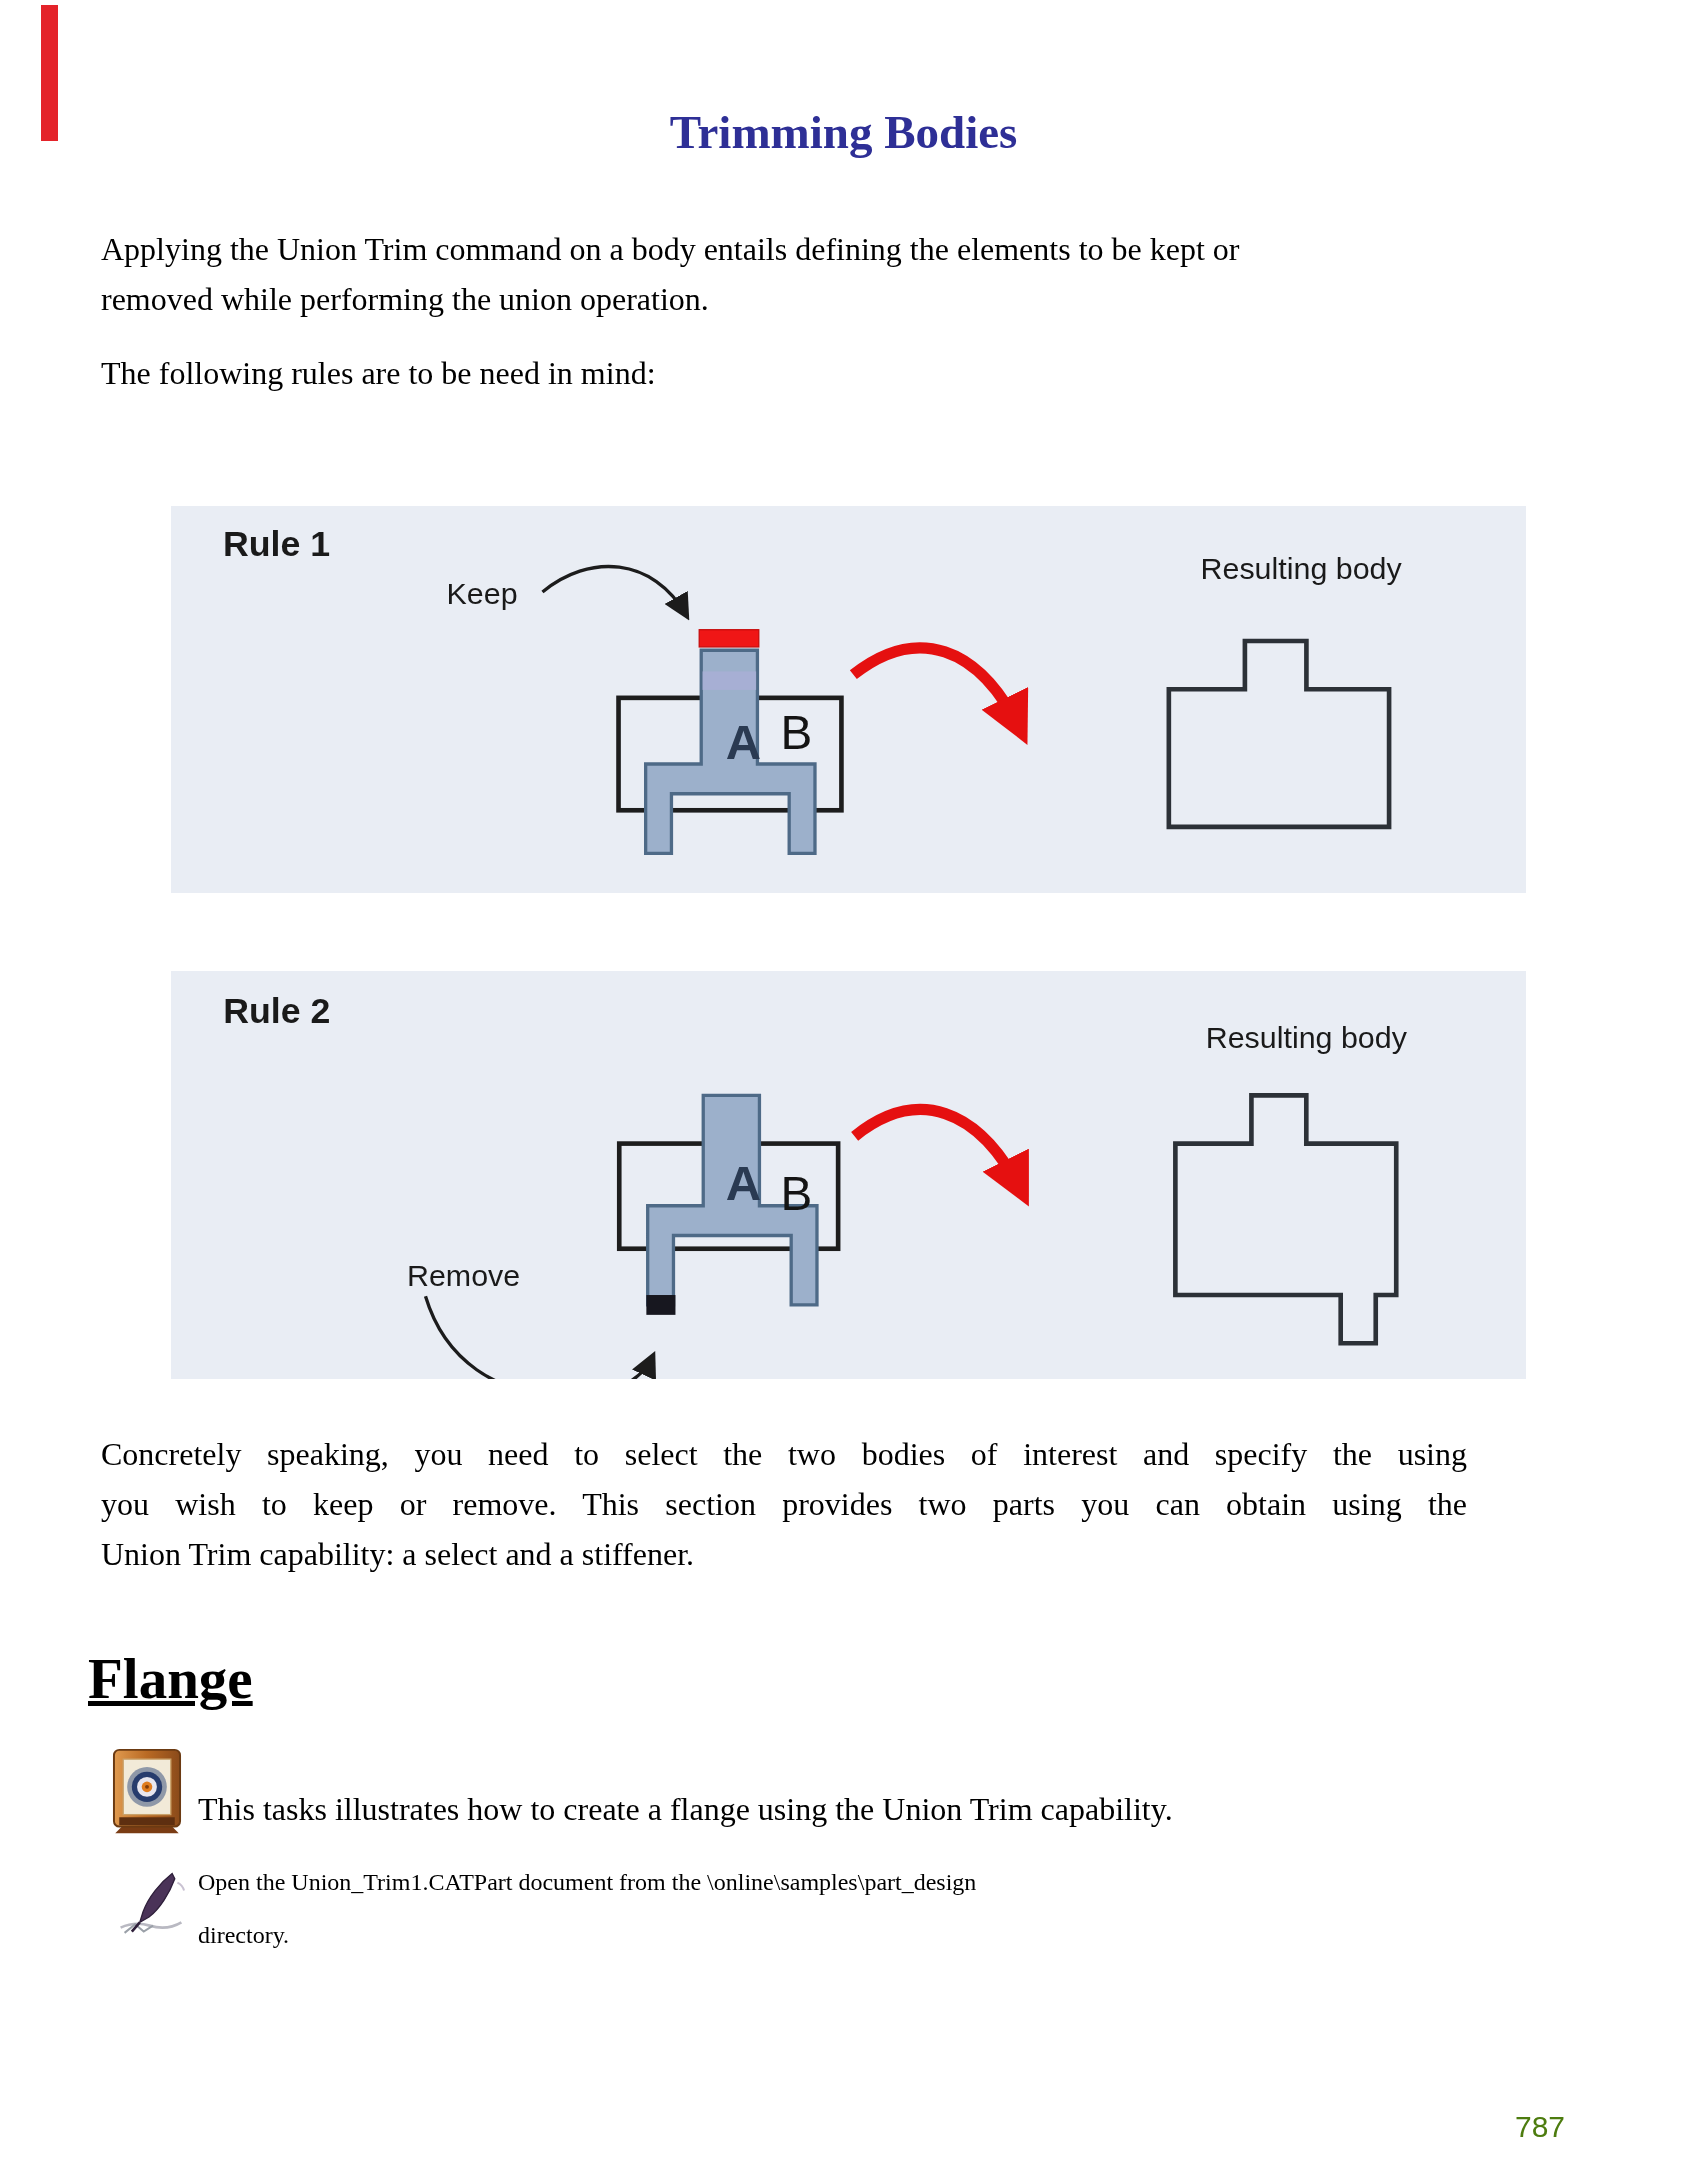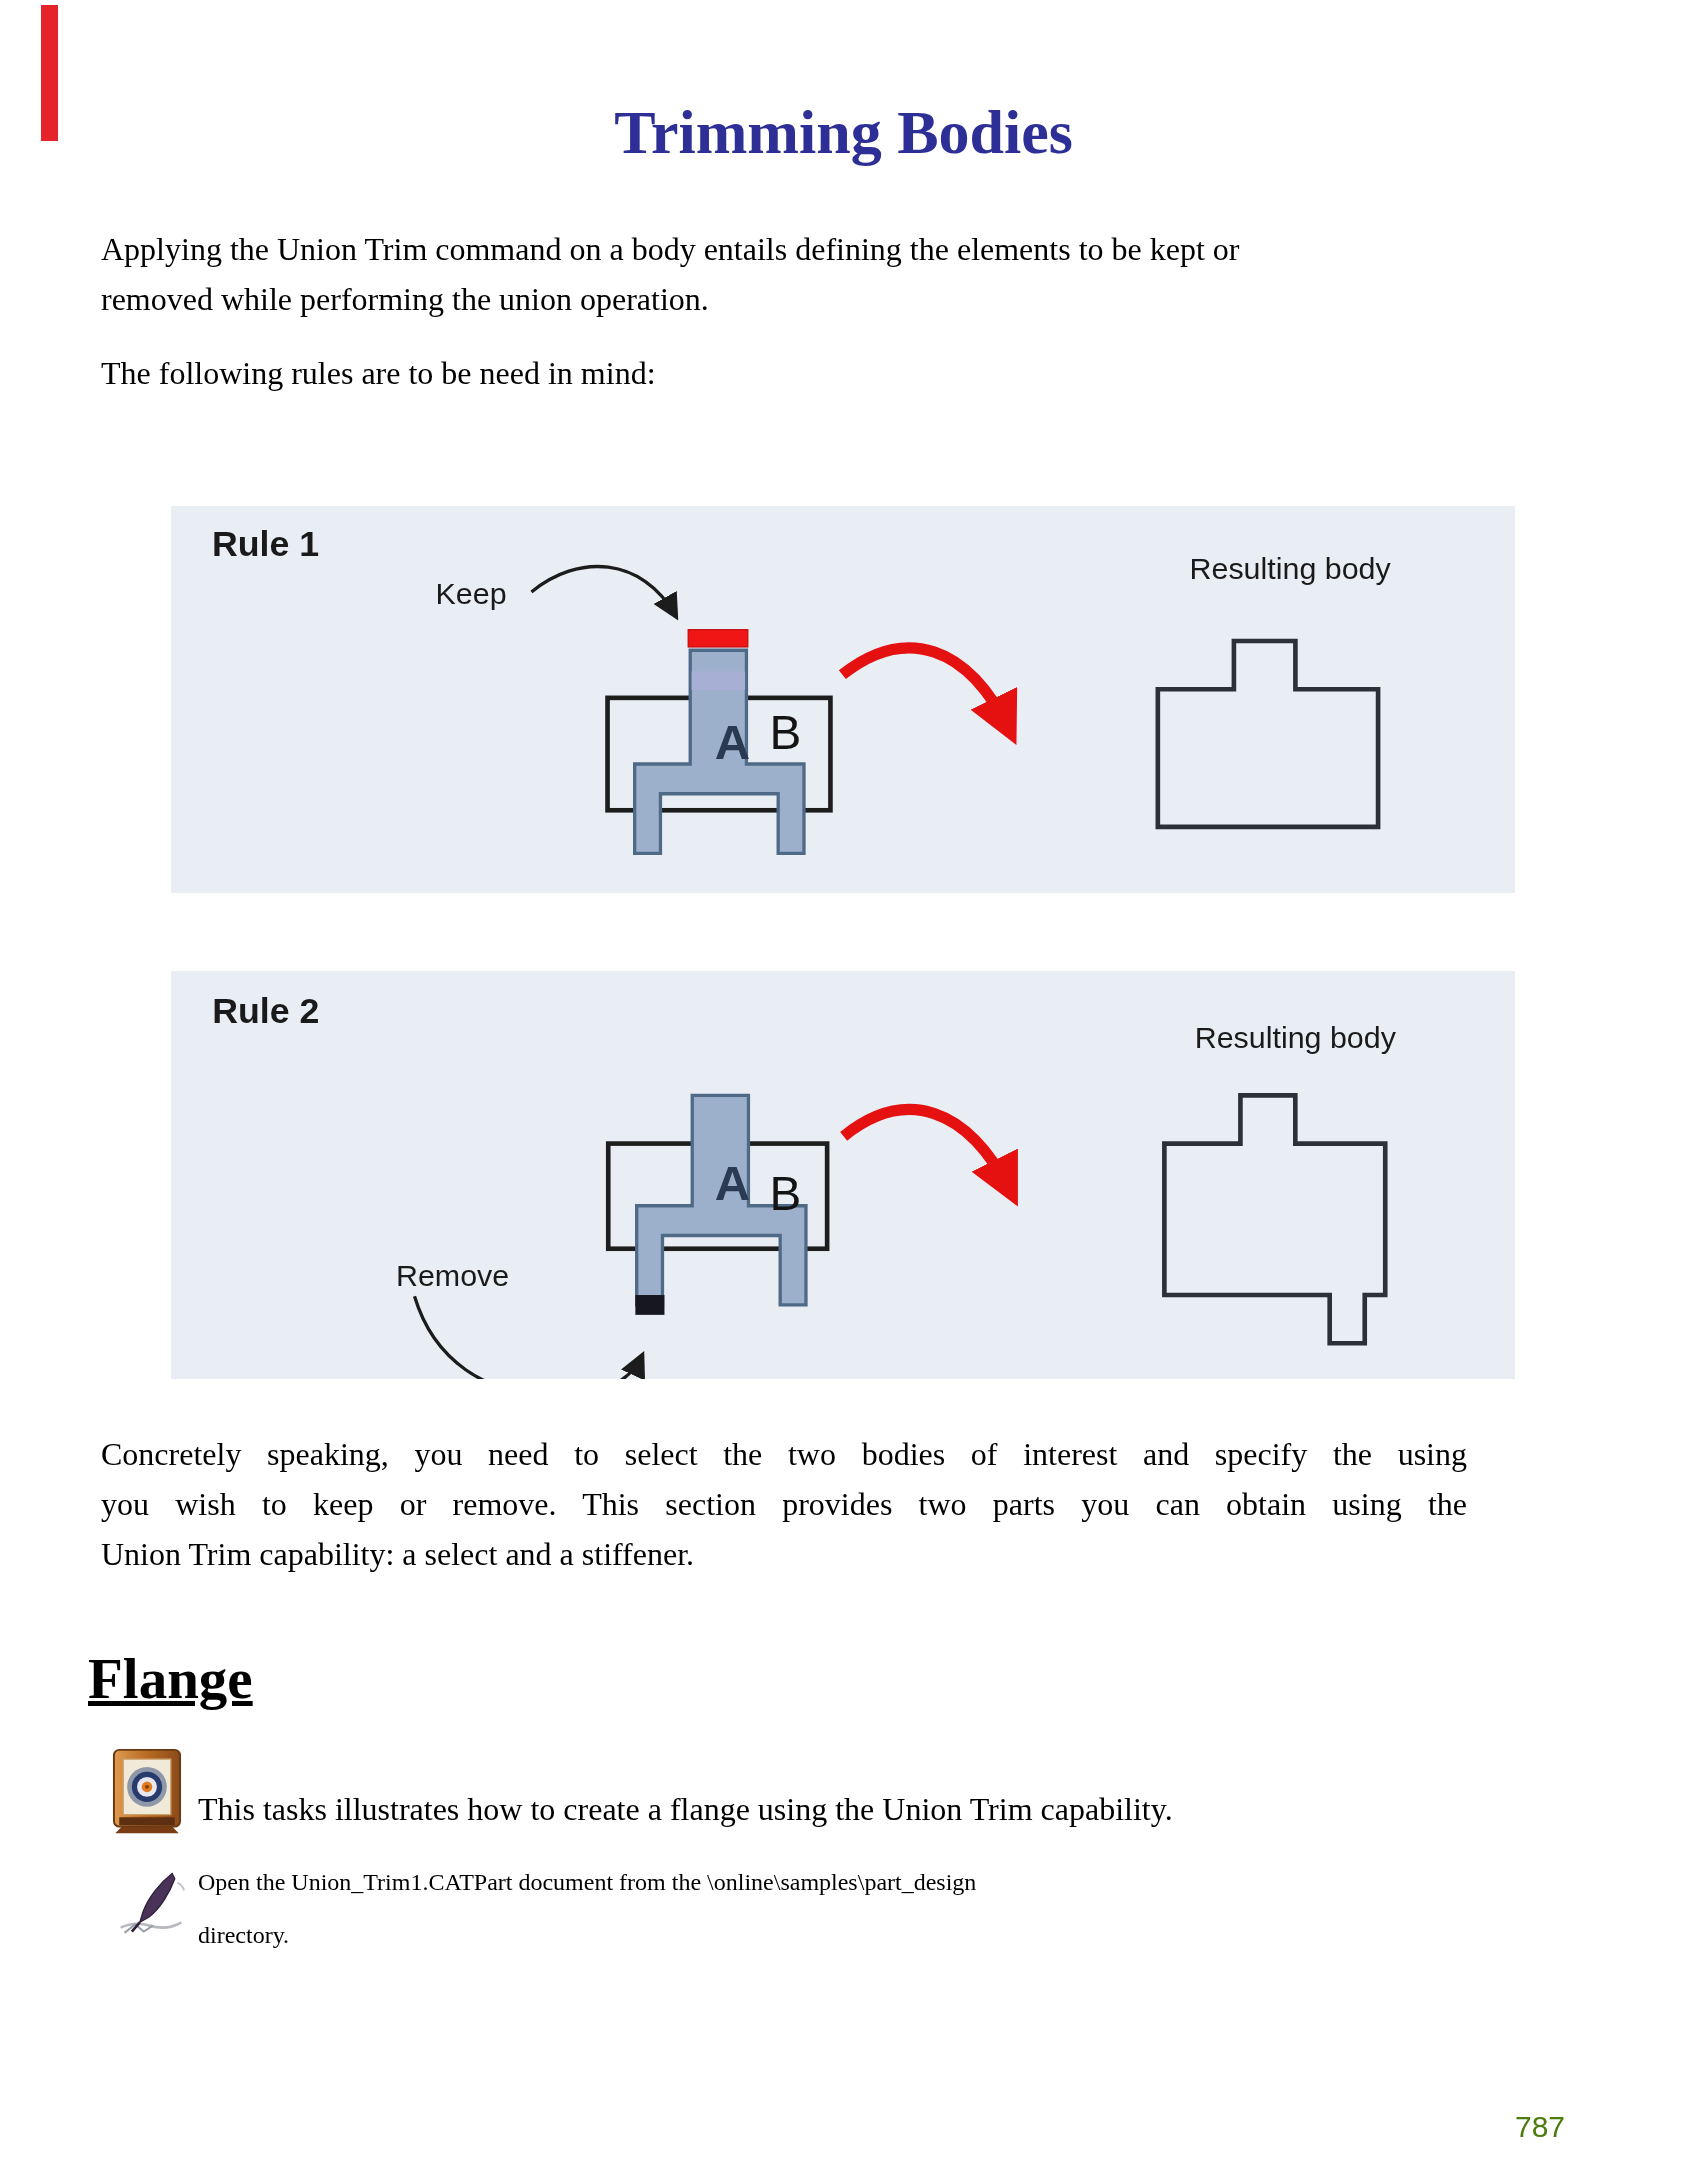--- a/index.html
+++ b/index.html
@@ -12,37 +12,37 @@
     overflow:hidden;
   }
   .abs{position:absolute;}
   .red-bar{
     left:41px;top:5.3px;width:17px;height:136px;
     background:#e4232a;
   }
   .title{
     left:0;top:96px;width:1687px;
     text-align:center;
-    font-size:62px;font-weight:bold;
+    font-size:47px;font-weight:bold;
     color:#2e2f96;
     line-height:73px;
   }
   .body-line{
     font-size:32px;line-height:50px;white-space:nowrap;
   }
   .para{left:101px;width:1366px;}
   .just .body-line{
     white-space:normal;
     text-align:justify;
     text-align-last:justify;
     width:1366px;
   }
   .figure{
     background:#e9edf4;
-    left:171px;width:1344px;
+    left:171px;width:1344px;padding-left:11px;
   }
   .figure svg{display:block;width:100%;height:100%;}
   svg text{font-family:"Liberation Sans",sans-serif;}
   .rule-label{font-size:54px;font-weight:bold;fill:#1a1a1a;}
   .fig-caption{font-size:46px;fill:#1a1a1a;}
   .letter-a{font-size:74px;font-weight:600;fill:#2a3a52;}
   .letter-b{font-size:72px;font-weight:400;fill:#141414;}
   .heading2{
     left:88px;top:1649px;
     font-size:57px;font-weight:bold;line-height:60px;text-decoration:underline;

